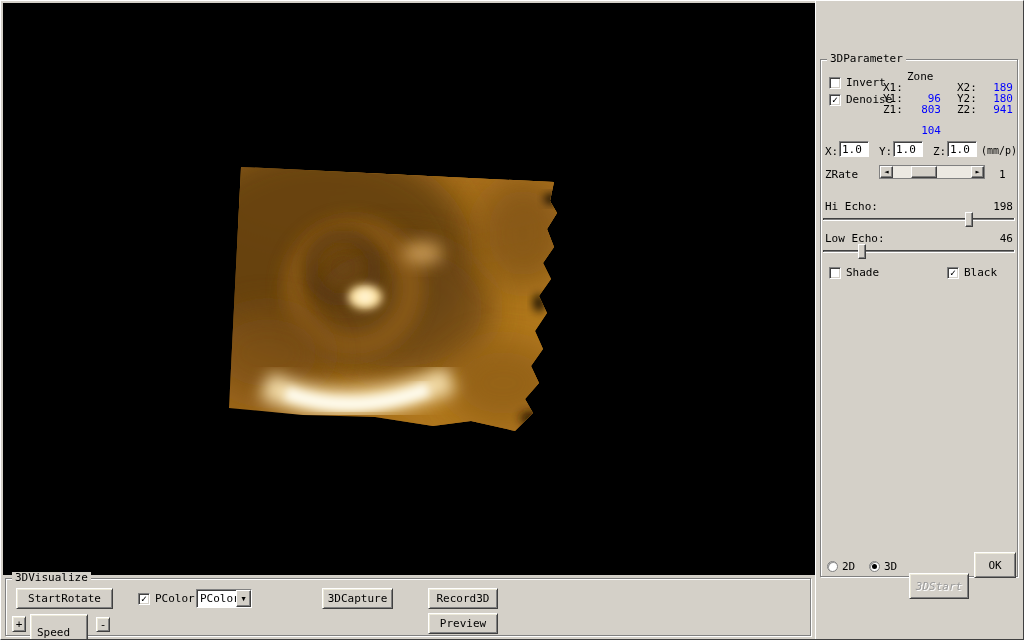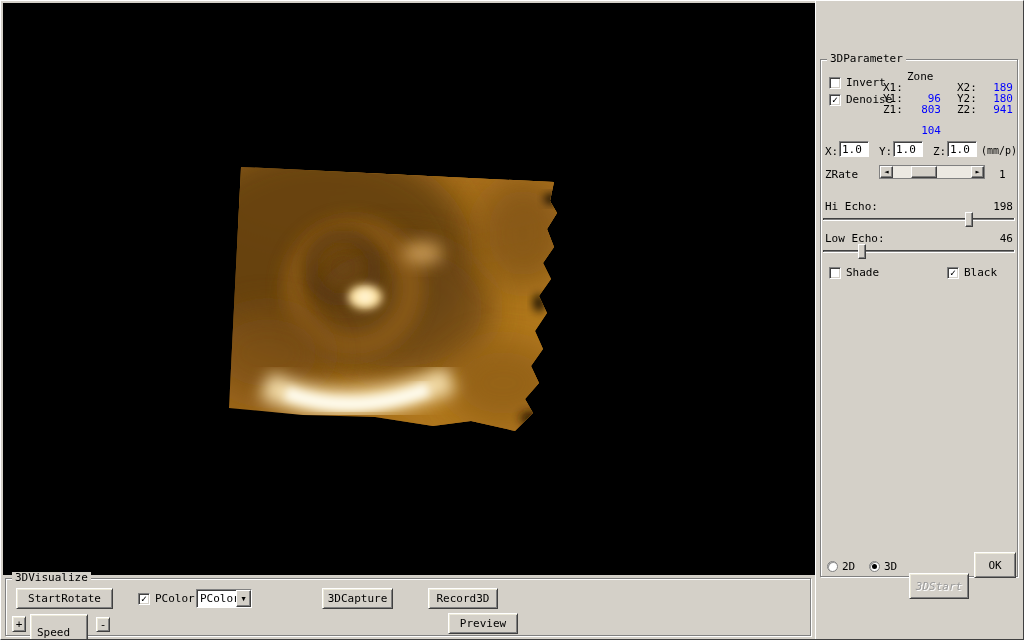--- a/index.html
+++ b/index.html
@@ -241,20 +241,20 @@
       <span>PColor</span>
     </div>
 
     <div class="dropdown" style="left:190px; top:10px; width:56px;">
       <span class="dropdown-text">PColor</span>
       <span class="dropdown-btn">▼</span>
     </div>
 
     <div class="btn" style="left:316px; top:9px; width:71px; height:21px;">3DCapture</div>
     <div class="btn" style="left:422px; top:9px; width:70px; height:21px;">Record3D</div>
-    <div class="btn" style="left:422px; top:34px; width:70px; height:21px;margin-left:20px;">Preview</div>
+    <div class="btn" style="left:422px; top:34px; width:70px; height:21px;">Preview</div>
 
     <div class="btn" style="left:6px; top:37px; width:14px; height:16px;">+</div>
     <div class="btn" style="left:24px; top:35px; width:58px; height:36px; justify-content:flex-start; padding-left:6px;">Speed</div>
     <div class="btn" style="left:90px; top:38px; width:14px; height:15px;">-</div>
   </div>
 
 </div>
 
 </body></html>

